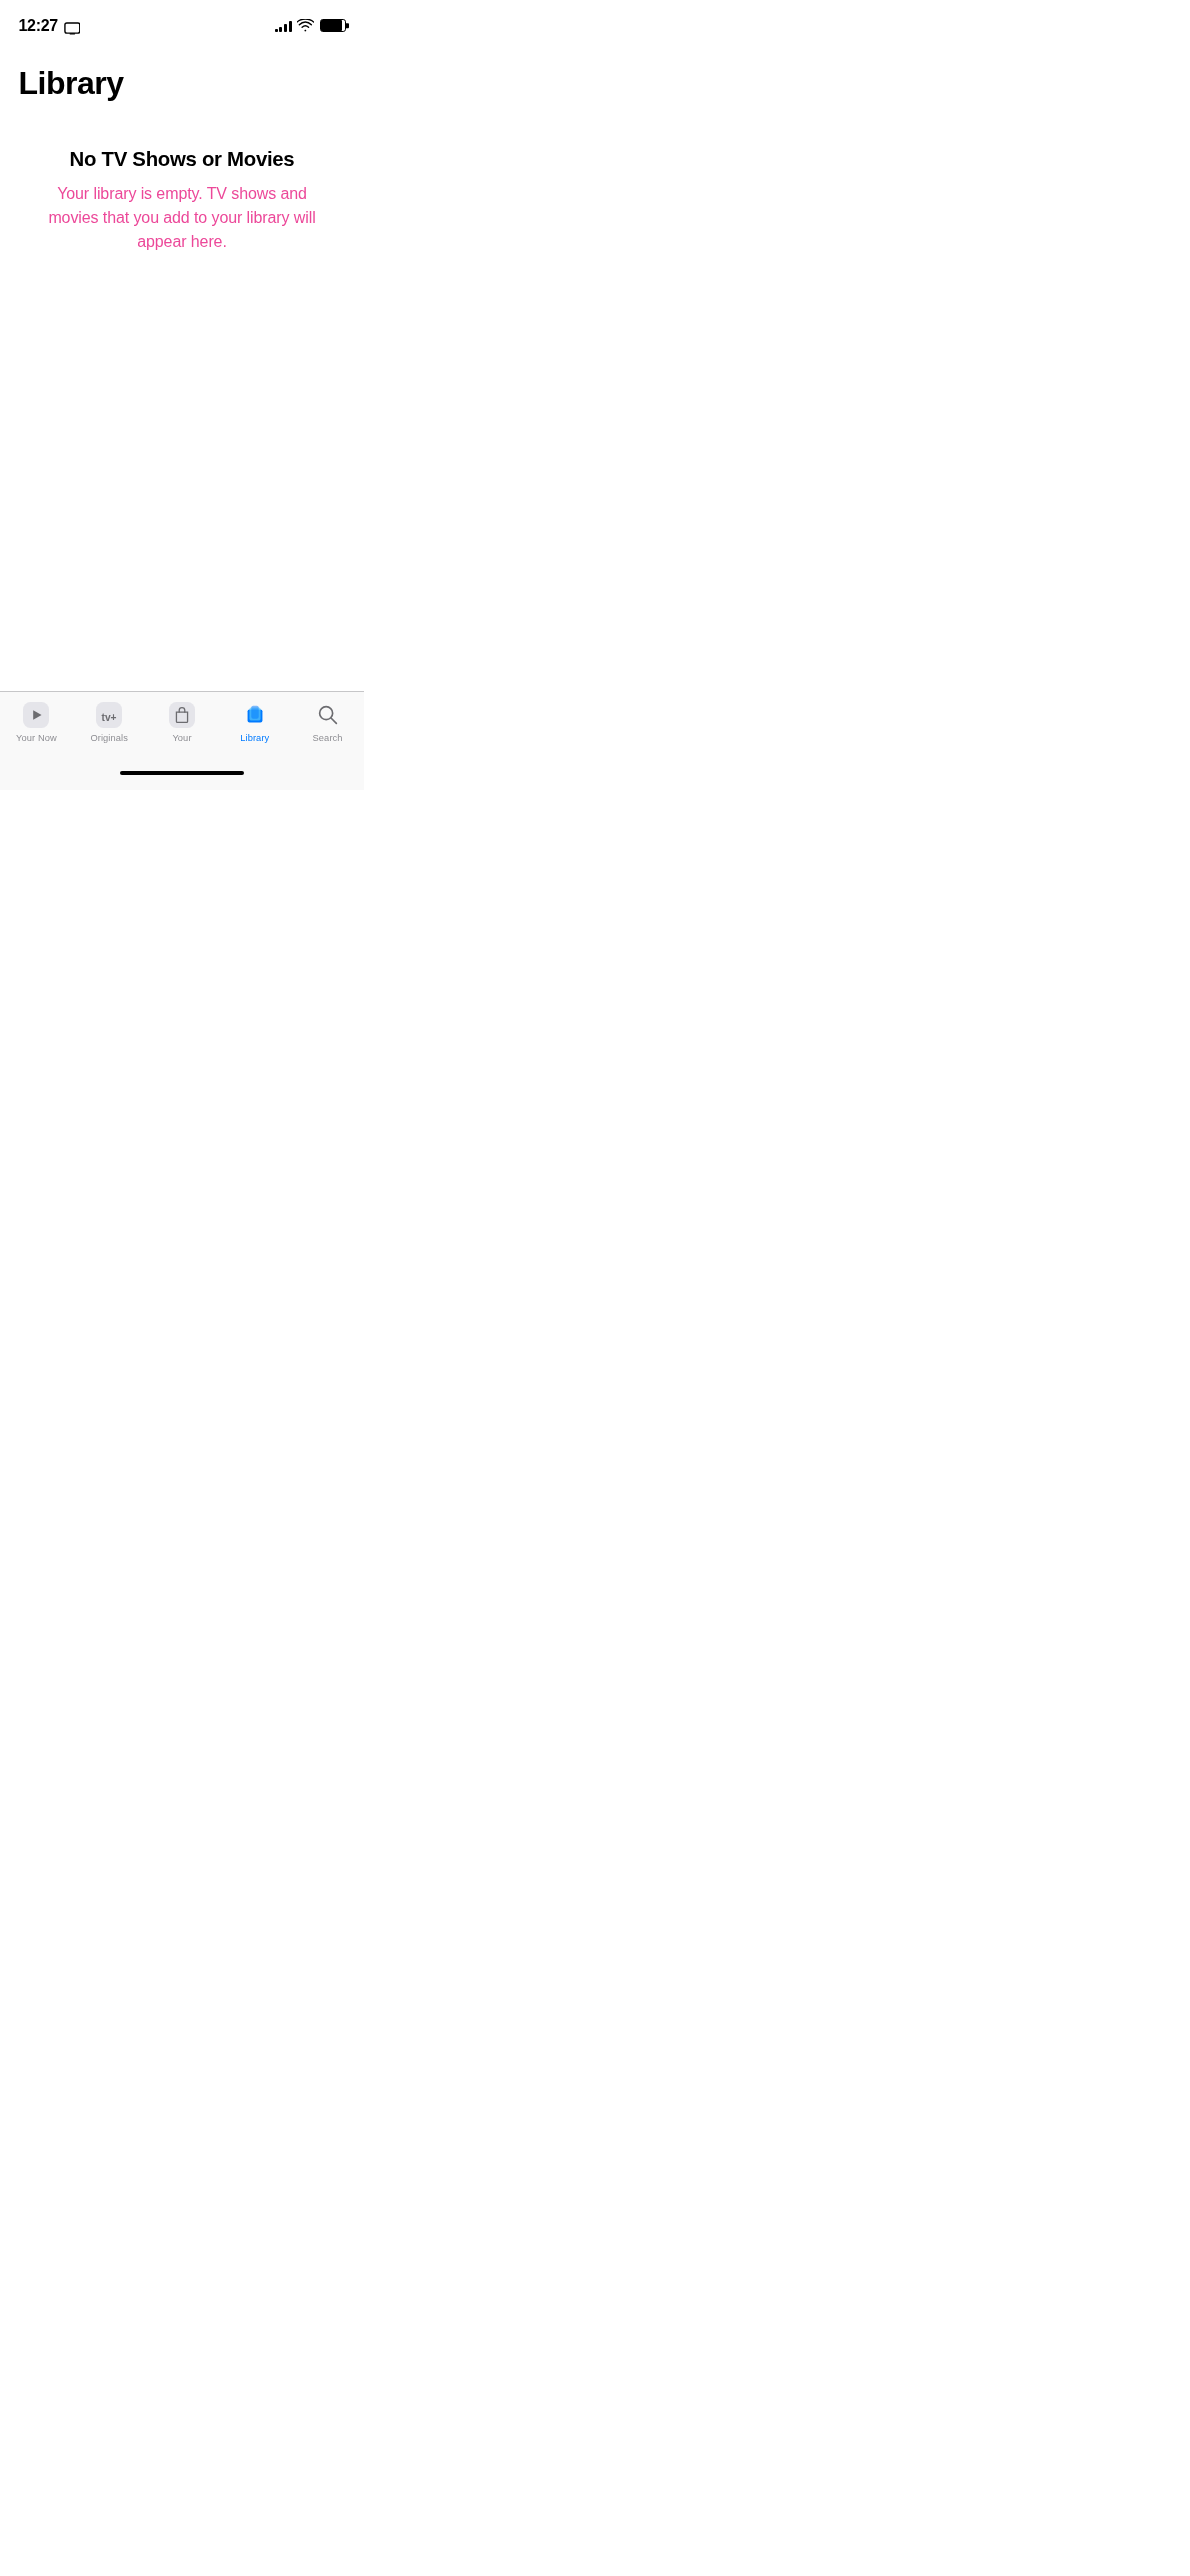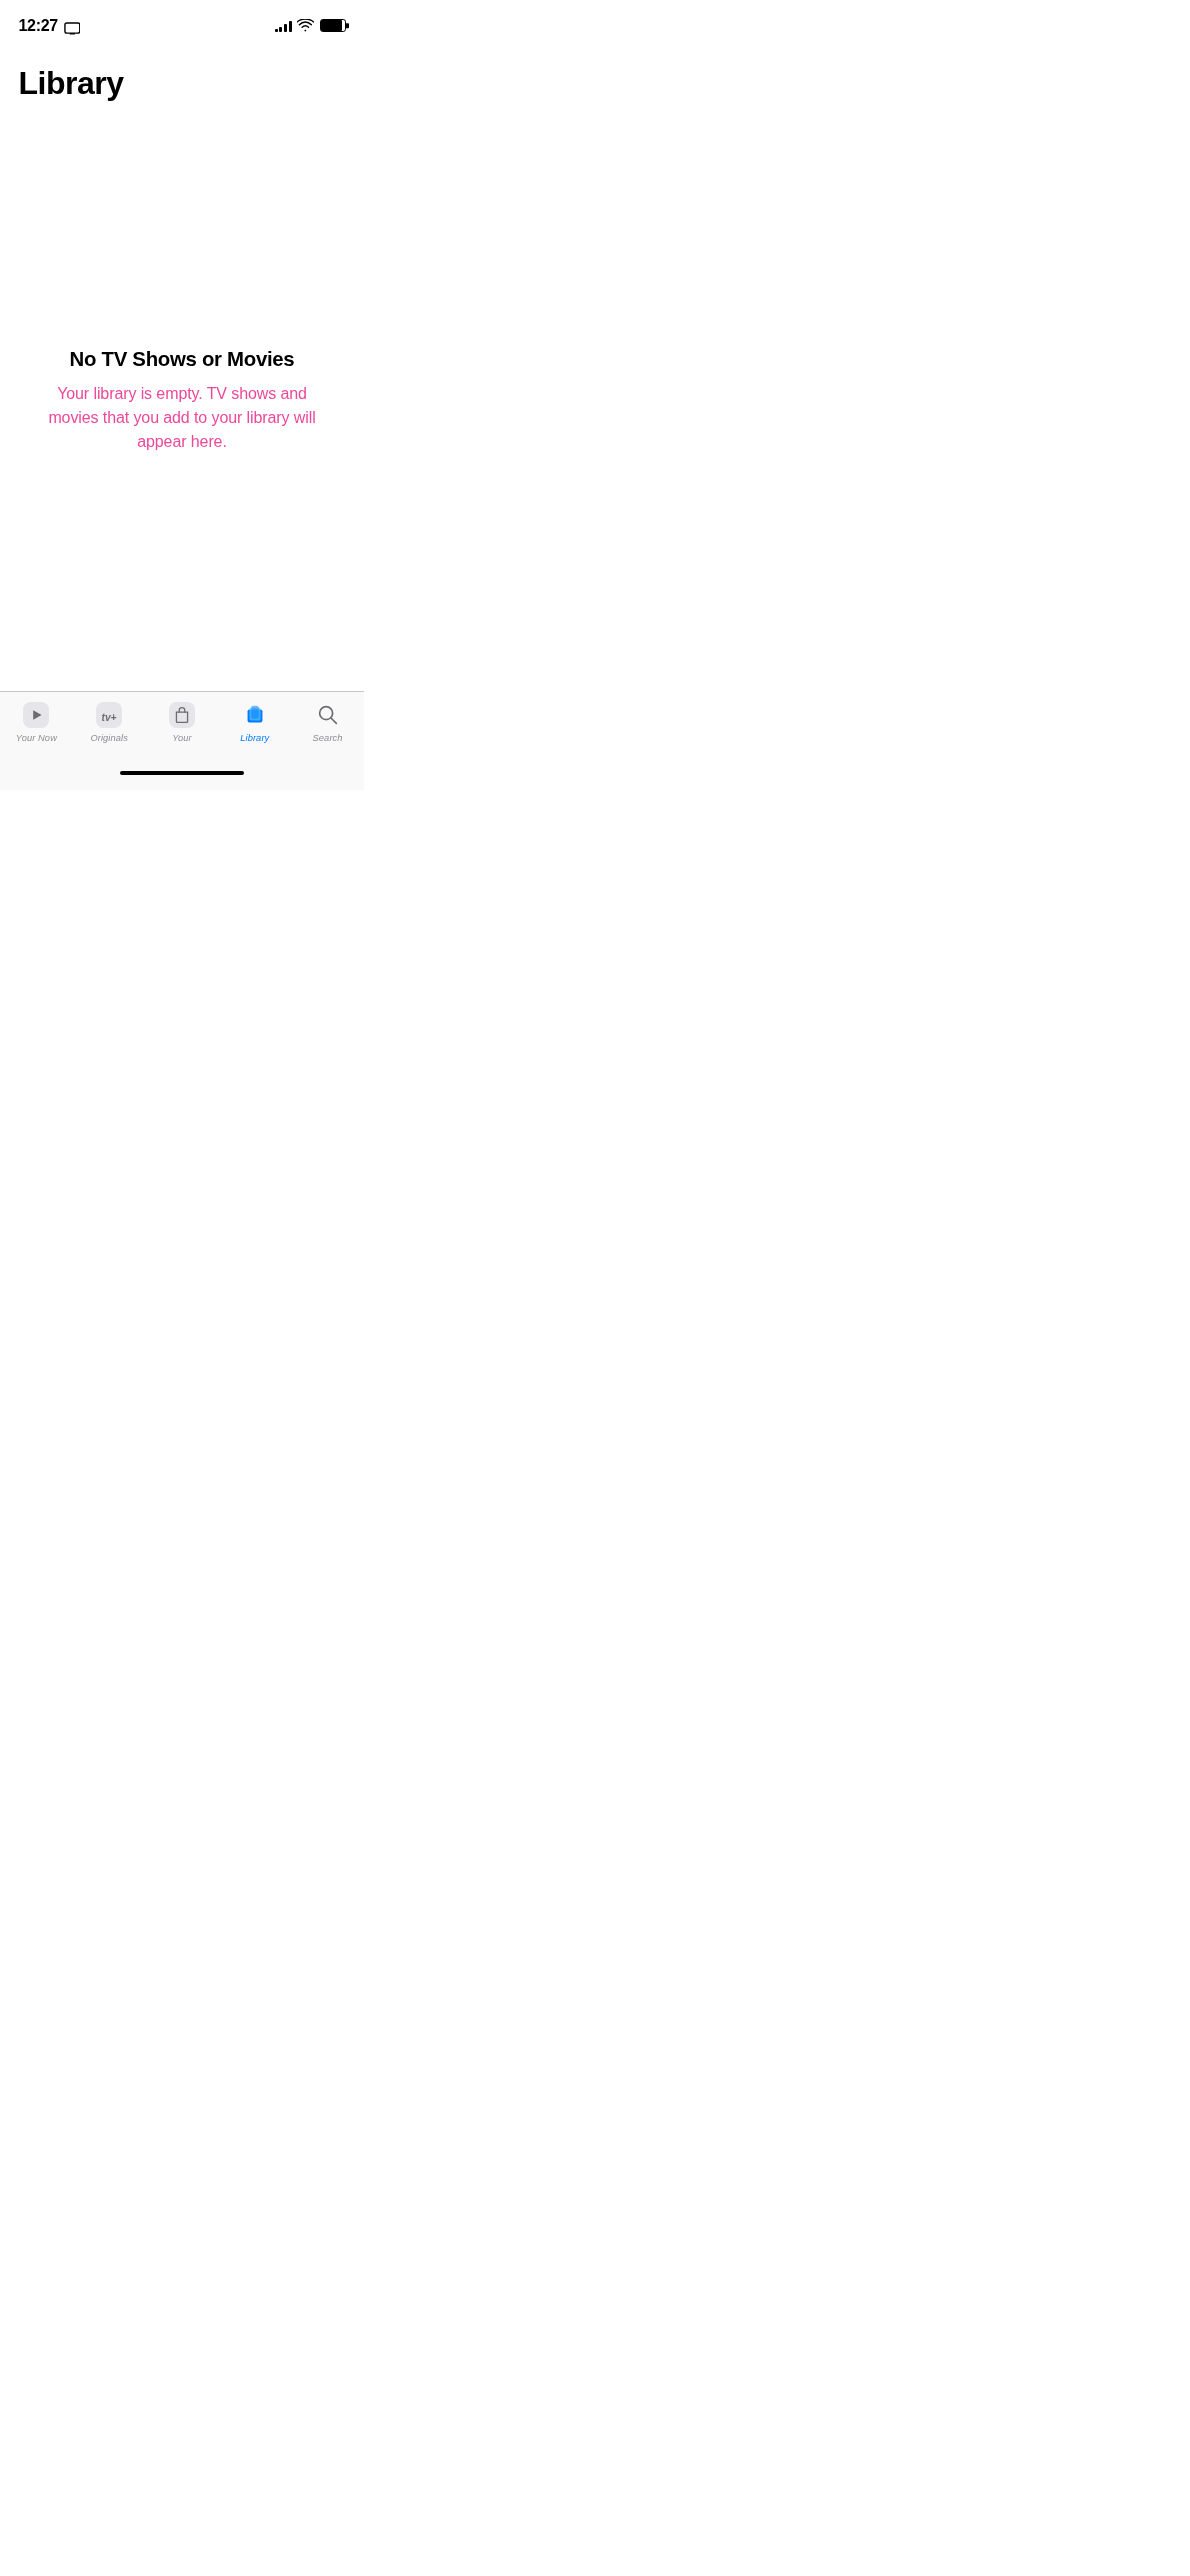--- a/index.html
+++ b/index.html
@@ -91,21 +91,21 @@
       letter-spacing: -0.5px;
       color: #000;
     }
 
     
     .main-content {
       flex: 1;
       display: flex;
       flex-direction: column;
       align-items: center;
-      justify-content: center;
+      justify-content: flex-start;
       padding: 37px 37px;
       text-align: center;
     }
 
     .empty-title {
       font-size: 20.4px;
       font-weight: 700;
       color: #000;
       margin-bottom: 11px;
       letter-spacing: -0.3px;
@@ -129,21 +129,20 @@
       padding: 9.3px 0 28px 0;
     }
 
     .tab-item {
       display: flex;
       flex-direction: column;
       align-items: center;
       gap: 3.7px;
       flex: 1;
       cursor: pointer;
-      font-style: italic;
     }
 
     .tab-icon {
       width: 28px;
       height: 28px;
       display: flex;
       align-items: center;
       justify-content: center;
     }
 

